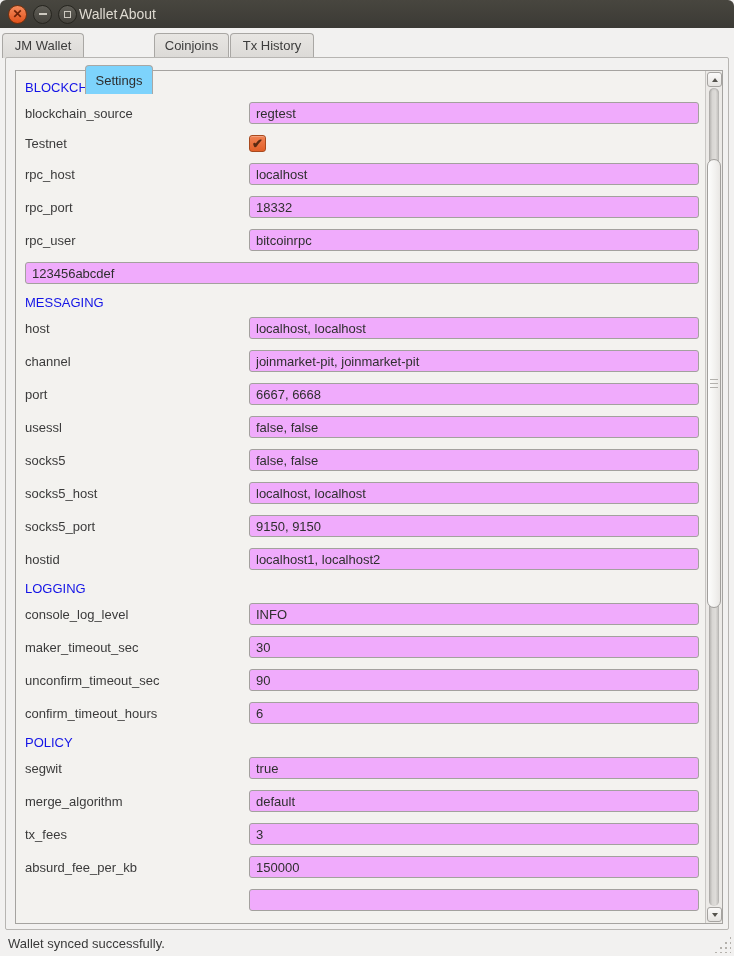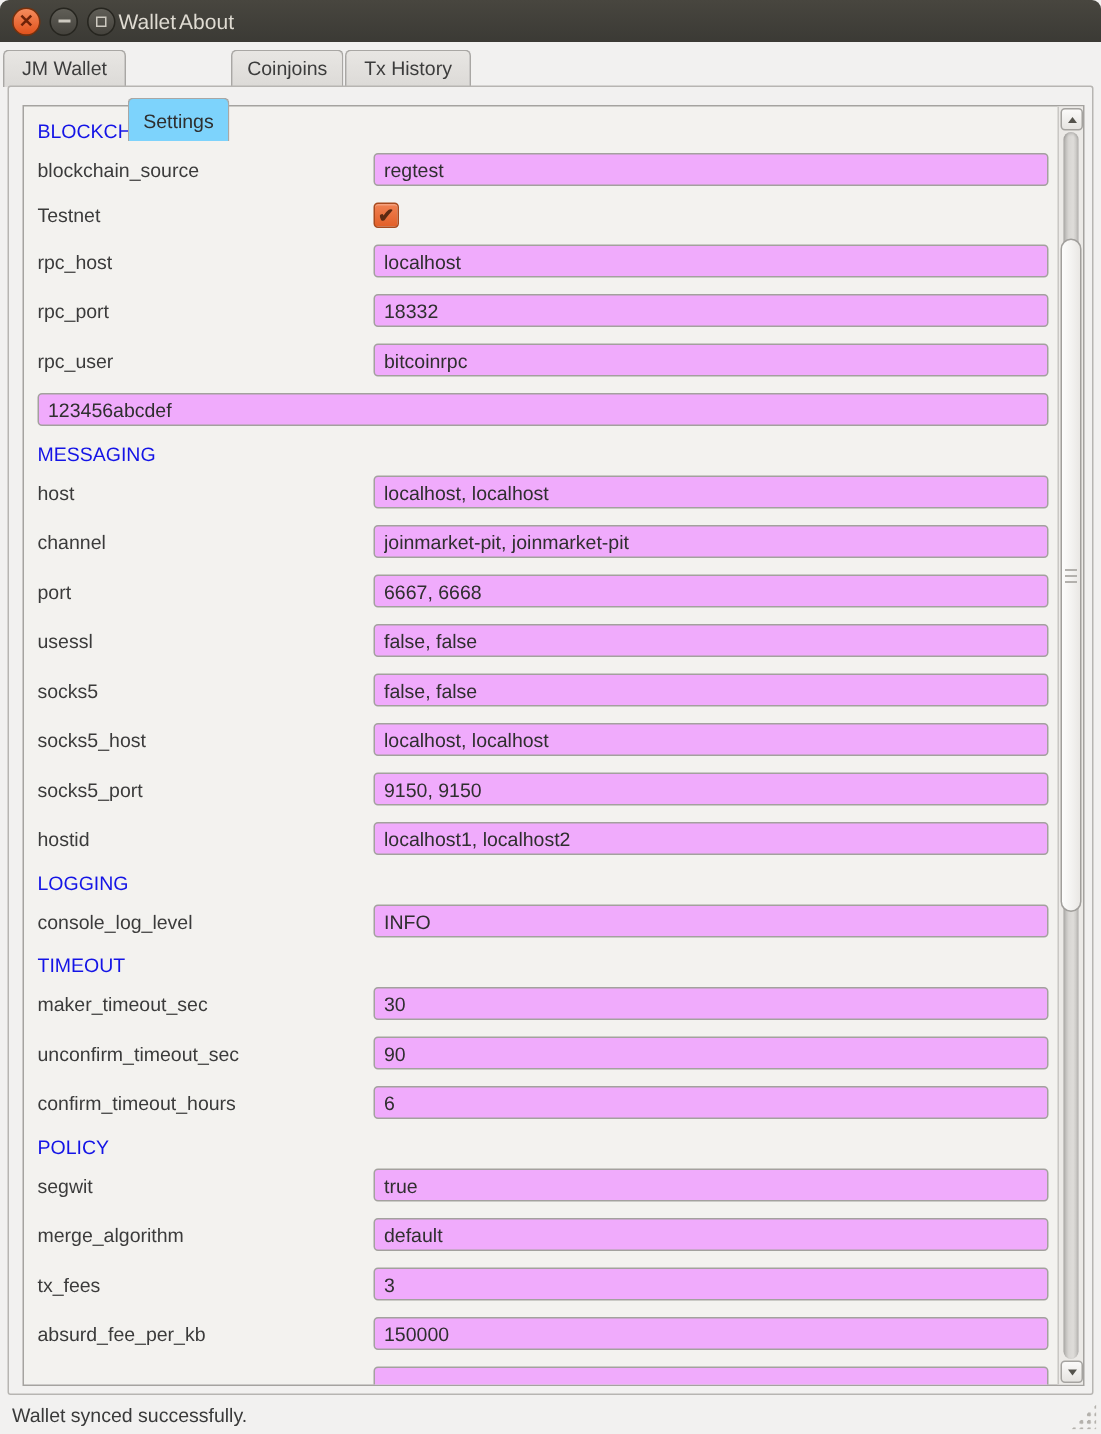--- a/index.html
+++ b/index.html
@@ -161,21 +161,20 @@
           </div>
           <div class="form-row">
             <div class="form-label">hostid</div>
             <input type="text" class="text-input" value="localhost1, localhost2" style="">
           </div>
           <div class="section-header">LOGGING</div>
           <div class="form-row">
             <div class="form-label">console_log_level</div>
             <input type="text" class="text-input" value="INFO" style="">
           </div>
-          <div class="section-header">TIMEOUT</div>
           <div class="form-row">
             <div class="form-label">maker_timeout_sec</div>
             <input type="text" class="text-input" value="30" style="">
           </div>
           <div class="form-row">
             <div class="form-label">unconfirm_timeout_sec</div>
             <input type="text" class="text-input" value="90" style="">
           </div>
           <div class="form-row">
             <div class="form-label">confirm_timeout_hours</div>

